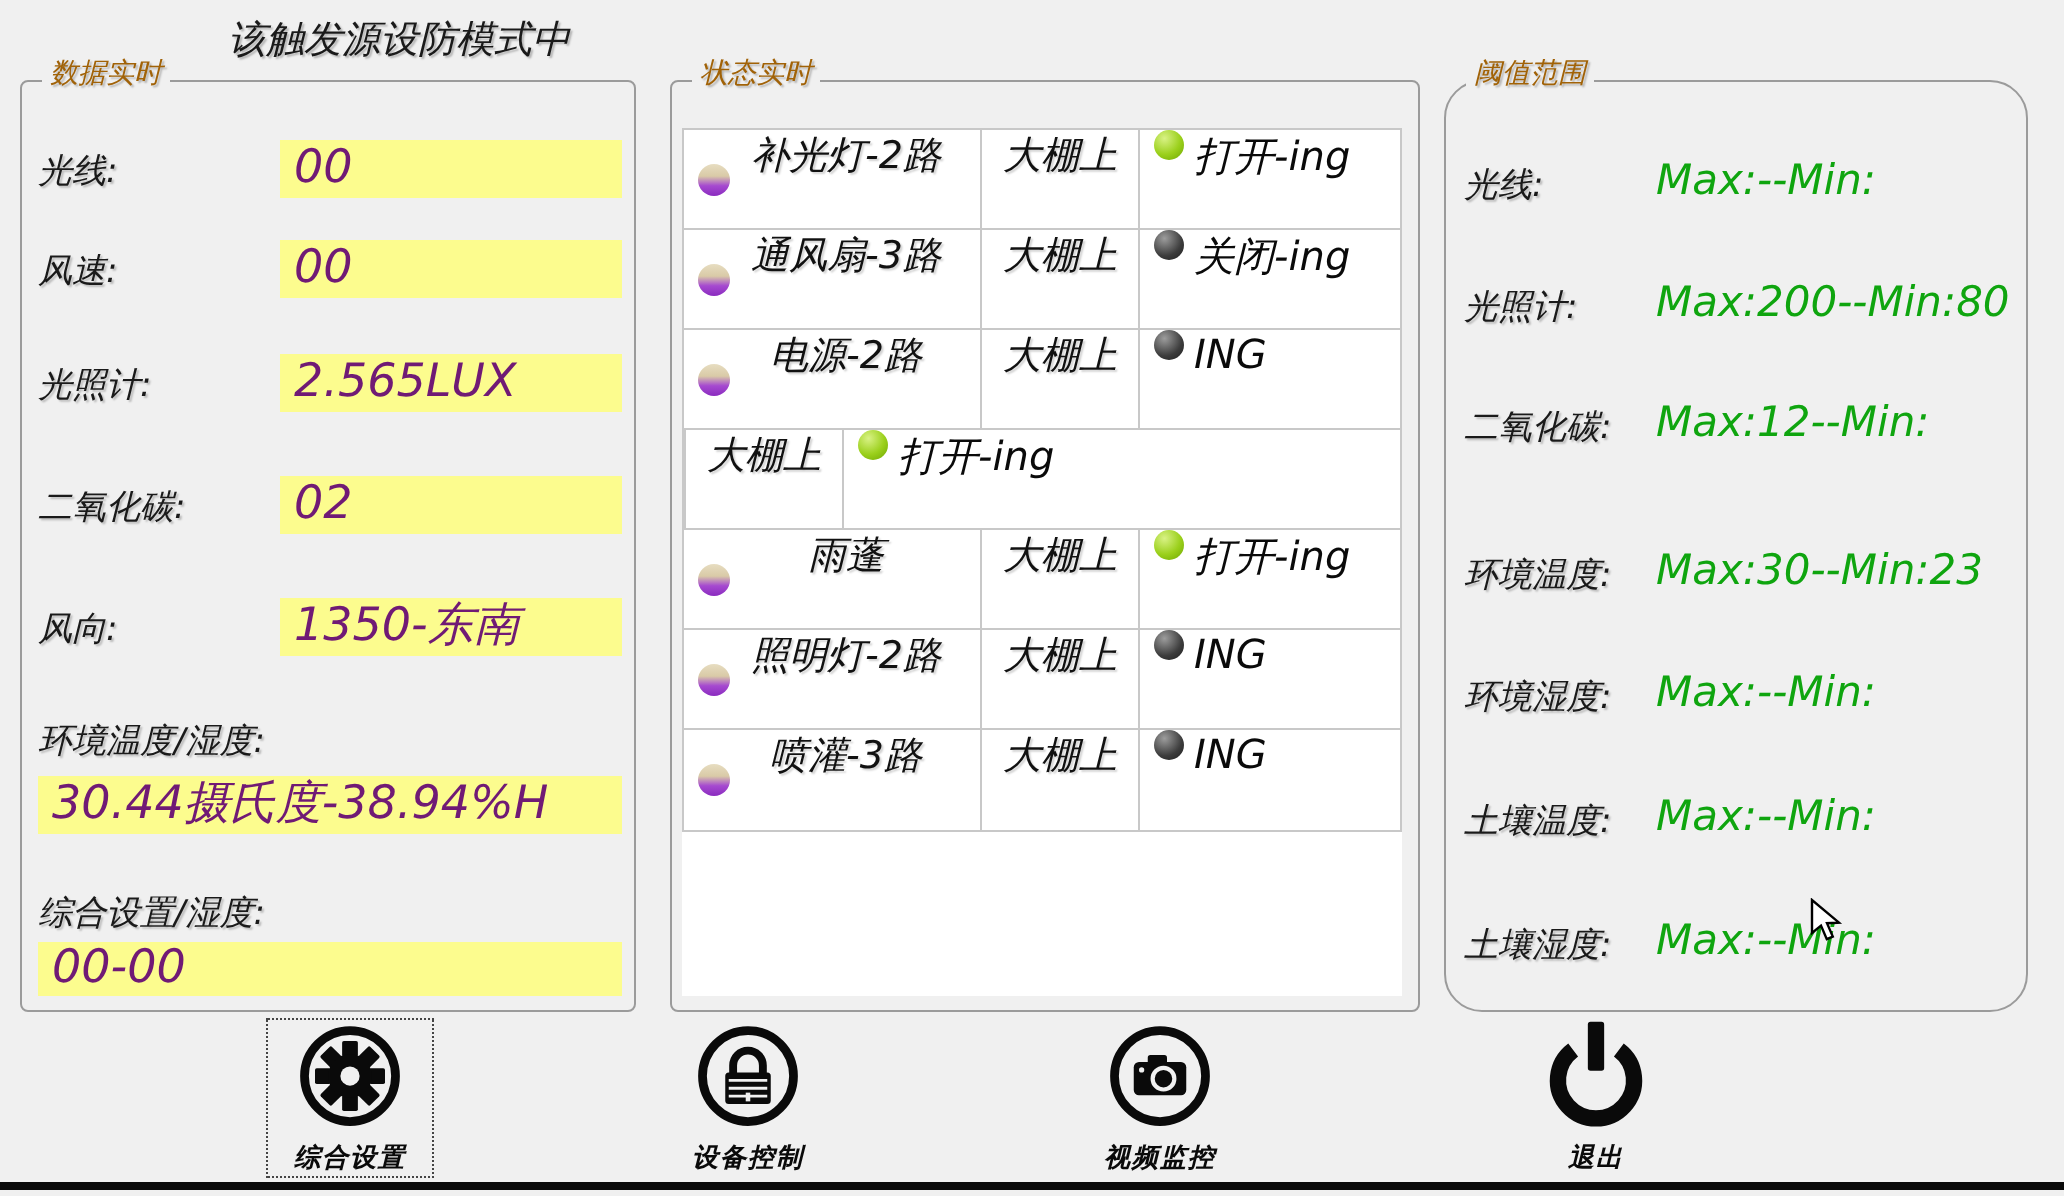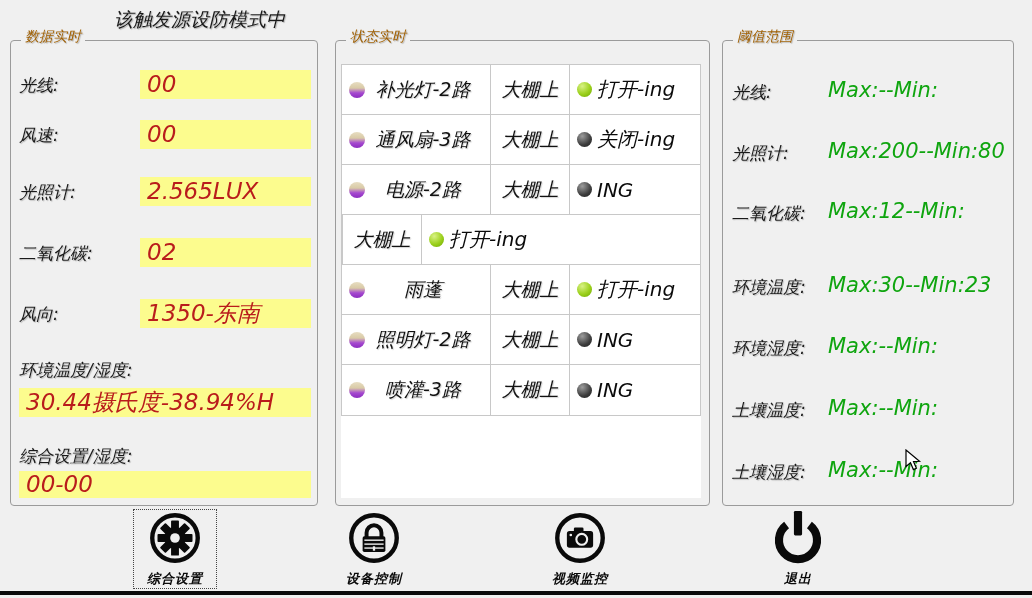--- a/index.html
+++ b/index.html
@@ -8,34 +8,34 @@
 
   .mode-banner{position:absolute;left:114px;top:7px;font-size:19px;color:#1a1a1a;
     text-shadow:1px 1px 1px rgba(0,0,0,0.25);white-space:nowrap;}
 
   .panel{position:absolute;border:1px solid #9b9b9b;border-radius:4px;background:#f0f0f0;}
   .panel-legend{position:absolute;top:-13px;left:10px;background:#f0f0f0;padding:0 4px;
     font-size:14px;color:#a16207;text-shadow:1px 1px 1px rgba(0,0,0,0.25);white-space:nowrap;}
 
   #data-panel{left:10px;top:40px;width:308px;height:466px;}
   #status-panel{left:335px;top:40px;width:375px;height:466px;}
-  #threshold-panel{left:722px;top:40px;width:292px;height:466px;}
+  #threshold-panel{left:722px;top:40px;width:292px;height:466px;border-radius:19px;}
 
   .dp-label{position:absolute;left:8px;font-size:17px;color:#1a1a1a;
     text-shadow:1px 1px 1px rgba(0,0,0,0.22);white-space:nowrap;}
-  .field{position:absolute;background:#FCFC8E;color:#b91c1c;font-size:23px;line-height:29px;
+  .field{position:absolute;background:#FCFC8E;color:#701a75;font-size:23px;line-height:29px;
     height:29px;padding-left:7px;white-space:nowrap;overflow:hidden;}
   .field.narrow{left:129px;width:171px;}
   .field.wide{left:8px;width:292px;}
 
   .table-white{position:absolute;left:5px;top:23px;width:360px;height:434px;background:#ffffff;}
   .status-table{position:absolute;left:5px;top:23px;width:360px;border:1px solid #c8c8c8;background:#fff;}
   .srow{display:flex;height:50px;}
   .srow:not(:last-child){border-bottom:1px solid #c8c8c8;}
-  .cell{display:flex;align-items:center;}
+  .cell{display:flex;align-items:flex-start;}
   .c-dev{width:148px;position:relative;justify-content:center;font-size:19px;color:#111;
     text-shadow:1px 1px 1px rgba(0,0,0,0.18);padding-left:14px;}
   .c-loc{width:80px;border-left:1px solid #c8c8c8;border-right:1px solid #c8c8c8;
     justify-content:center;font-size:19px;color:#111;text-shadow:1px 1px 1px rgba(0,0,0,0.18);}
   .c-stat{flex:1;padding-left:7px;font-size:20px;color:#0a0a0a;}
   .ball{position:absolute;left:7px;top:50%;margin-top:-8px;width:16px;height:16px;border-radius:50%;
     background:linear-gradient(180deg,#e7ddc1 0%,#d9caa7 38%,#a64ad0 68%,#8a2bbf 100%);}
   .led{width:15px;height:15px;border-radius:50%;margin-right:5px;flex:0 0 auto;}
   .led[data-led="on"]{background:radial-gradient(circle at 35% 28%,#d9f285 0%,#9bd01c 55%,#6da600 100%);}
   .led[data-led="off"]{background:radial-gradient(circle at 35% 28%,#9d9d9d 0%,#3c3c3c 60%,#1e1e1e 100%);}

